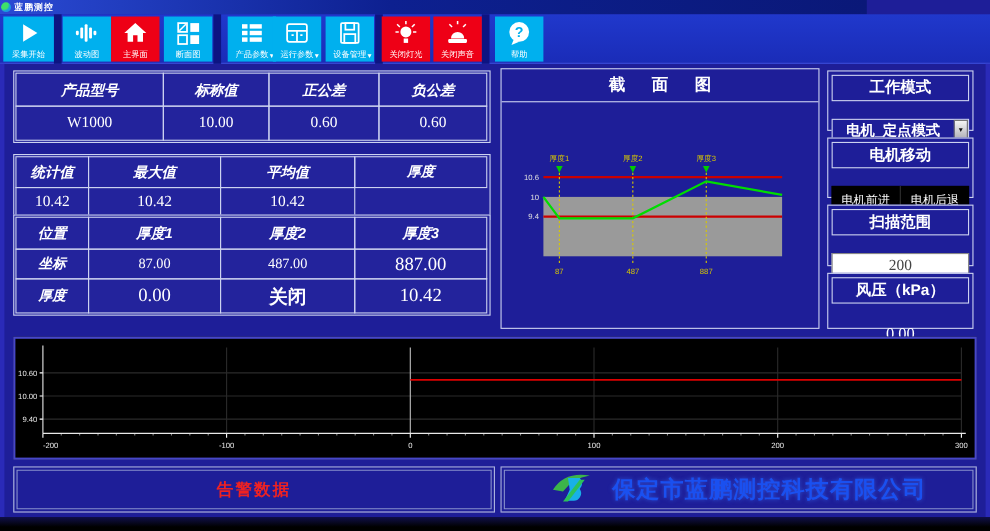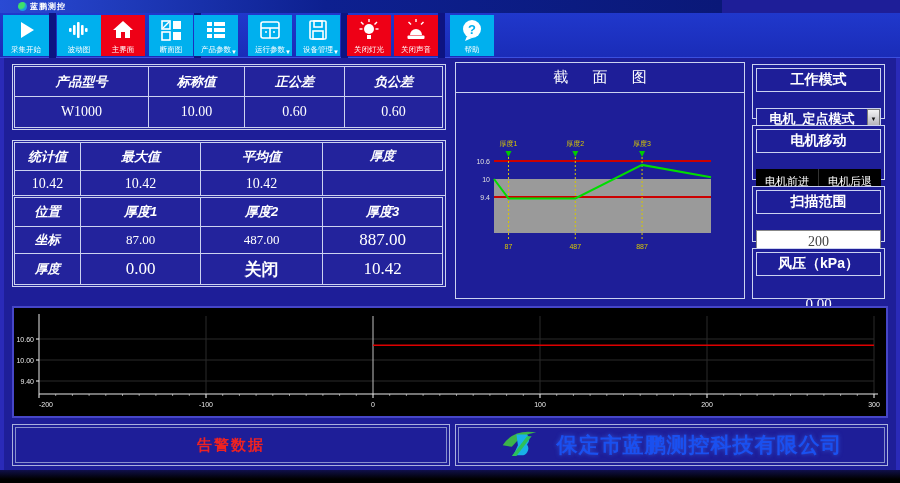--- a/index.html
+++ b/index.html
@@ -1,23 +1,23 @@
 <!DOCTYPE html>
 <html><head>
 <meta charset="utf-8">
 <style>
   * { margin:0; padding:0; box-sizing:border-box; }
   html,body { width:900px; height:483px; background:#000; }
   body { font-family:"Liberation Sans", sans-serif; }
   .window { position:relative; width:900px; height:483px; background:#1e1e98; overflow:hidden; }
 
   
-  .titlebar { position:absolute; left:0; top:0; width:722px; height:13px;
+  .titlebar { position:absolute; left:0; top:0; width:788px; height:13px;
     background:linear-gradient(90deg,#2a4ad4 0%,#0d2090 45%,#0a1878 100%);
-    display:flex; align-items:center; gap:3px; padding-left:18px; }
+    display:flex; align-items:center; gap:3px; padding-left:1px; }
   .titlebar .app-icon { width:9px; height:9px; border-radius:50%;
     background:radial-gradient(circle at 30% 30%, #3ee06a 0 40%, #1a9ae0 60%); }
   .titlebar .title-text { color:#fff; font-size:8px; font-weight:bold; letter-spacing:1px; }
 
   
   .toolbar { position:absolute; left:0; top:13px; width:900px; height:45px;
     background:linear-gradient(#2038cc,#1a2cb8); border-bottom:1px solid #3c50e0; }
   .tb-sep { position:absolute; top:0; height:45px; width:7px; background:#0d1482; }
   .tb-btn { position:absolute; top:2px; height:41px; width:44px; border:none; cursor:pointer;
     display:flex; flex-direction:column; align-items:center; justify-content:space-between;
@@ -40,21 +40,21 @@
     align-items:center; justify-content:center; color:#fff; }
   .hdr { font-weight:bold; font-size:13px;font-style:italic; }
   .val-serif { font-family:"Liberation Serif", serif; }
   .c-green { color:#00e000; }
   .c-yellow { color:#e8d400; }
   .big-val { font-size:17px; }
 
   
   .panel { position:absolute; border:1px solid #ccd2f0; background:#1e1e98; }
   .panel-title { height:30px; border-bottom:1px solid #ccd2f0; display:flex;
-    align-items:center; justify-content:center; color:#fff; font-weight:normal;
+    align-items:center; justify-content:center; color:#fff; font-weight:bold;
     font-size:15px; letter-spacing:10px; text-indent:10px; }
 
   
   .rp-box { position:absolute; border:1px solid #ccd2f0; background:#1e1e98; padding:3px; }
   .rp-head { border:1px solid #ccd2f0; height:24px; display:flex; align-items:center;
     justify-content:center; color:#fff; font-weight:bold; font-size:14px; }
   .rp-row { margin-top:16px; position:relative; }
   .wm-select { border:1px solid #ccd2f0; height:22px; background:#1e1e98; display:flex;
     align-items:center; cursor:pointer; }
   .wm-select .wm-text { flex:1; text-align:center; color:#fff; font-weight:bold; font-size:13px; }
@@ -135,21 +135,21 @@
           <rect x="3" y="3" width="8" height="8" fill="none" stroke="#fff" stroke-width="1.6"></rect>
           <line x1="4" y1="10" x2="10" y2="4" stroke="#fff" stroke-width="1.4"></line>
           <rect x="14" y="3" width="8" height="8" fill="#fff"></rect>
           <rect x="3" y="14" width="8" height="8" fill="none" stroke="#fff" stroke-width="1.6"></rect>
           <rect x="14" y="14" width="8" height="8" fill="#fff"></rect>
           </svg>
         </span>
       <span class="tb-label">断面图</span>
     </button>
 
-    <button class="tb-btn cyan" style="left:194px">
+    <button class="tb-btn cyan" style="left:207px">
       <span>
         <svg width="24" height="24" viewBox="0 0 24 24" fill="#fff">
           <rect x="3" y="4" width="5" height="4"></rect>
             <rect x="10" y="4" width="11" height="4"></rect>
           <rect x="3" y="10" width="5" height="4"></rect>
             <rect x="10" y="10" width="11" height="4"></rect>
           <rect x="3" y="16" width="5" height="4"></rect>
             <rect x="10" y="16" width="11" height="4"></rect>
           </svg>
         </span>

